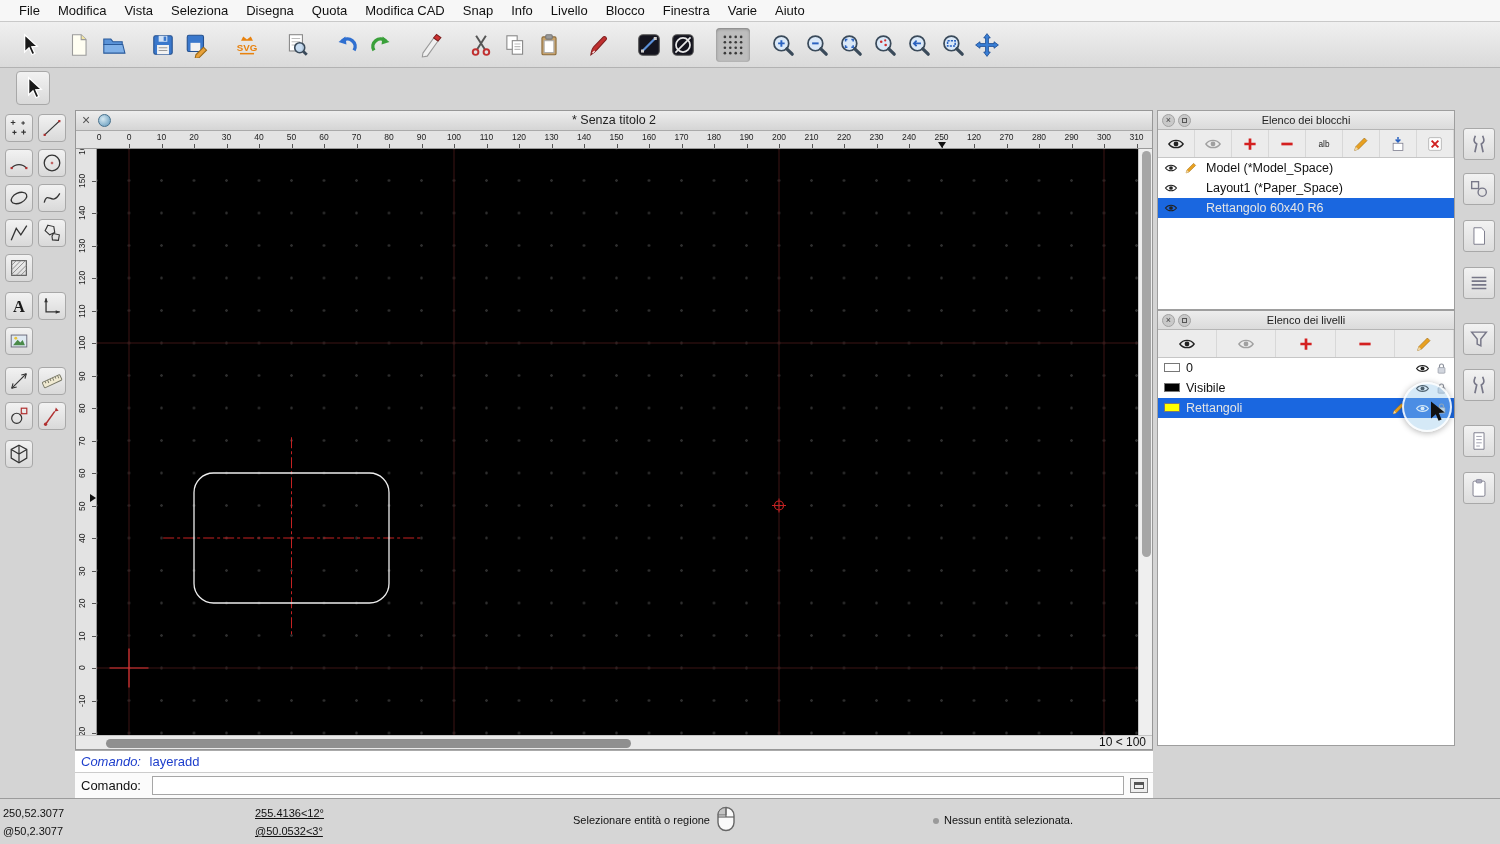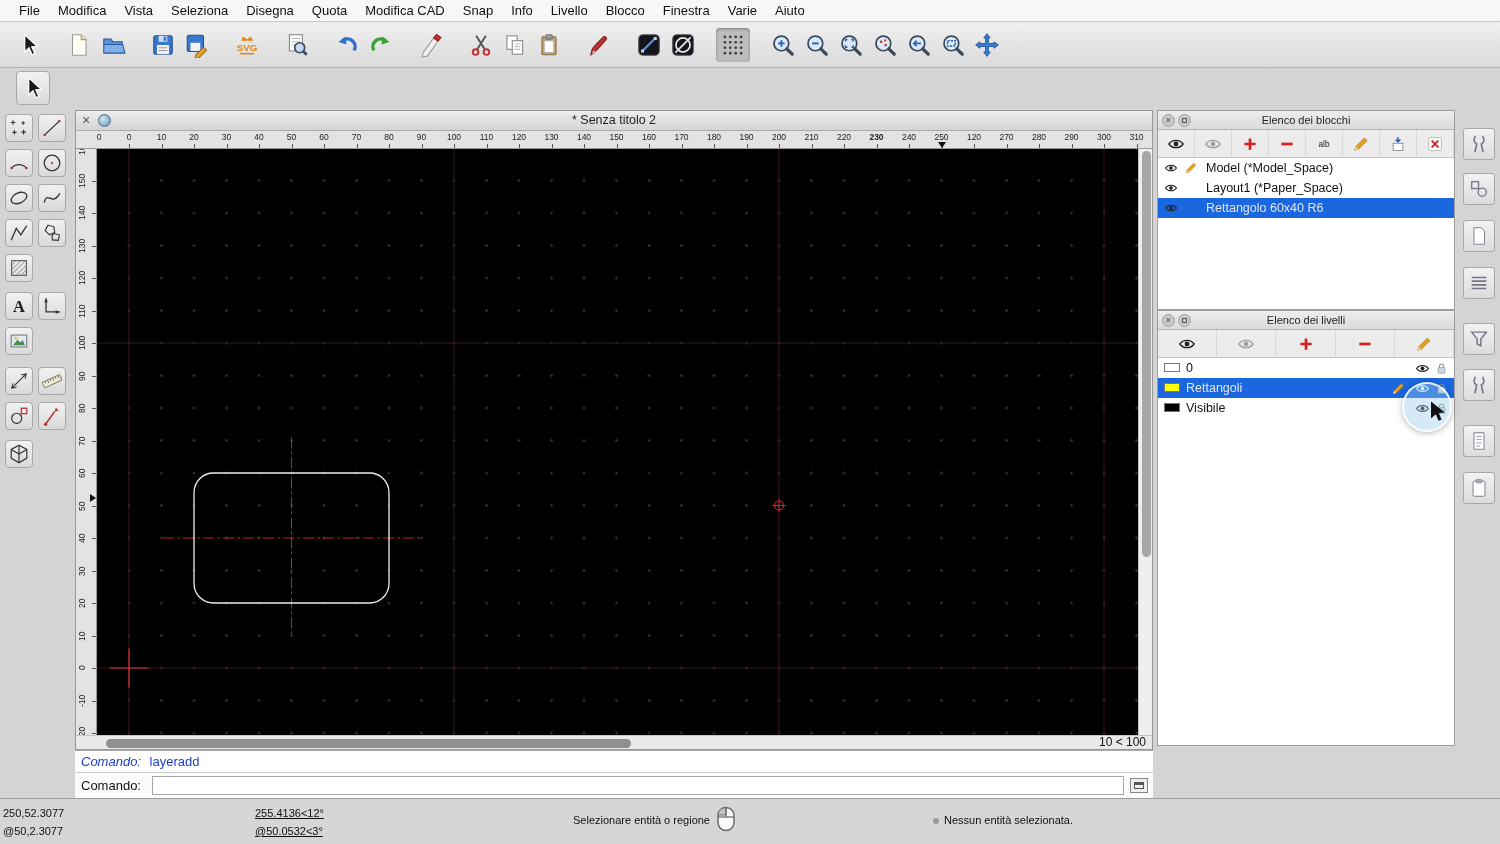--- a/index.html
+++ b/index.html
@@ -583,21 +583,21 @@
         <span class="rlab" style="left: 638px;">180</span>
         <i class="rtick" style="left: 638px;"></i>
         <span class="rlab" style="left: 670.5px;">190</span>
         <i class="rtick" style="left: 670.5px;"></i>
         <span class="rlab" style="left: 703px;">200</span>
         <i class="rtick" style="left: 703px;"></i>
         <span class="rlab" style="left: 735.5px;">210</span>
         <i class="rtick" style="left: 735.5px;"></i>
         <span class="rlab" style="left: 768px;">220</span>
         <i class="rtick" style="left: 768px;"></i>
-        <span class="rlab" style="left: 800.5px; font-weight: bold;">230</span>
+        <span class="rlab" style="left: 800.5px;">230</span>
         <i class="rtick" style="left: 800.5px;"></i>
         <span class="rlab" style="left: 833px;">240</span>
         <i class="rtick" style="left: 833px;"></i>
         <span class="rlab" style="left: 865.5px;">250</span>
         <i class="rtick" style="left: 865.5px;"></i>
         <span class="rlab" style="left: 898px;">120</span>
         <i class="rtick" style="left: 898px;"></i>
         <span class="rlab" style="left: 930.5px;">270</span>
         <i class="rtick" style="left: 930.5px;"></i>
         <span class="rlab" style="left: 963px;">280</span>
@@ -843,49 +843,49 @@
               <circle cx="12" cy="12" r="3.2" fill="#222"></circle>
             </svg>
           </span>
           <span class="ric k">
             <svg width="15" height="15" viewBox="0 0 24 24">
               <rect x="6.5" y="10.5" width="11" height="9" rx="1.2" fill="#d2d6de" stroke="#8a8f9a"></rect>
               <path d="M8.8 10.5 V8 a3.2 3.2 0 0 1 6.4 0 V10.5" fill="none" stroke="#8a8f9a" stroke-width="1.8"></path>
             </svg>
           </span>
         </div>
+        <div class="prow">
+          <span class="swatch" style="background: rgb(0, 0, 0);"></span>
+          <span class="rowlab lyr">Visibile</span>
+          <span class="ric e">
+            <svg width="15" height="15" viewBox="0 0 24 24">
+              <path d="M2.5 12 C7 5.5 17 5.5 21.5 12 C17 18.5 7 18.5 2.5 12 Z" fill="none" stroke="#222" stroke-width="1.8"></path>
+              <circle cx="12" cy="12" r="3.2" fill="#222"></circle>
+            </svg>
+          </span>
+          <span class="ric k">
+            <svg width="15" height="15" viewBox="0 0 24 24">
+              <rect x="6.5" y="10.5" width="11" height="9" rx="1.2" fill="#d2d6de" stroke="#8a8f9a"></rect>
+              <path d="M8.8 10.5 V8 a3.2 3.2 0 0 1 6.4 0 V10.5" fill="none" stroke="#8a8f9a" stroke-width="1.8"></path>
+            </svg>
+          </span>
+        </div>
         <div class="prow sel">
           <span class="swatch" style="background: rgb(255, 255, 0);"></span>
           <span class="rowlab lyr">Rettangoli</span>
           <span class="ric p">
             <svg width="15" height="15" viewBox="0 0 24 24">
               <path d="M3.5 20.5 l1.5 -5 L16.5 4 l3.5 3.5 -11.5 11.5 Z" fill="#e8a020" stroke="#9a6a14" stroke-width=".8"></path>
               <path d="M3.5 20.5 l1.5 -5 3.5 3.5 Z" fill="#f0d8a8"></path>
             </svg>
           </span>
           <span class="ric e">
             <svg width="15" height="15" viewBox="0 0 24 24">
               <path d="M2.5 12 C7 5.5 17 5.5 21.5 12 C17 18.5 7 18.5 2.5 12 Z" fill="none" stroke="#fff" stroke-width="1.8"></path>
               <circle cx="12" cy="12" r="3.2" fill="#fff"></circle>
-            </svg>
-          </span>
-          <span class="ric k">
-            <svg width="15" height="15" viewBox="0 0 24 24">
-              <rect x="6.5" y="10.5" width="11" height="9" rx="1.2" fill="#d2d6de" stroke="#8a8f9a"></rect>
-              <path d="M8.8 10.5 V8 a3.2 3.2 0 0 1 6.4 0 V10.5" fill="none" stroke="#8a8f9a" stroke-width="1.8"></path>
-            </svg>
-          </span>
-        </div>
-        <div class="prow">
-          <span class="swatch" style="background: rgb(0, 0, 0);"></span>
-          <span class="rowlab lyr">Visibile</span>
-          <span class="ric e">
-            <svg width="15" height="15" viewBox="0 0 24 24">
-              <path d="M2.5 12 C7 5.5 17 5.5 21.5 12 C17 18.5 7 18.5 2.5 12 Z" fill="none" stroke="#222" stroke-width="1.8"></path>
-              <circle cx="12" cy="12" r="3.2" fill="#222"></circle>
             </svg>
           </span>
           <span class="ric k">
             <svg width="15" height="15" viewBox="0 0 24 24">
               <rect x="6.5" y="10.5" width="11" height="9" rx="1.2" fill="#d2d6de" stroke="#8a8f9a"></rect>
               <path d="M8.8 10.5 V8 a3.2 3.2 0 0 1 6.4 0 V10.5" fill="none" stroke="#8a8f9a" stroke-width="1.8"></path>
             </svg>
           </span>
         </div>
       </div>

